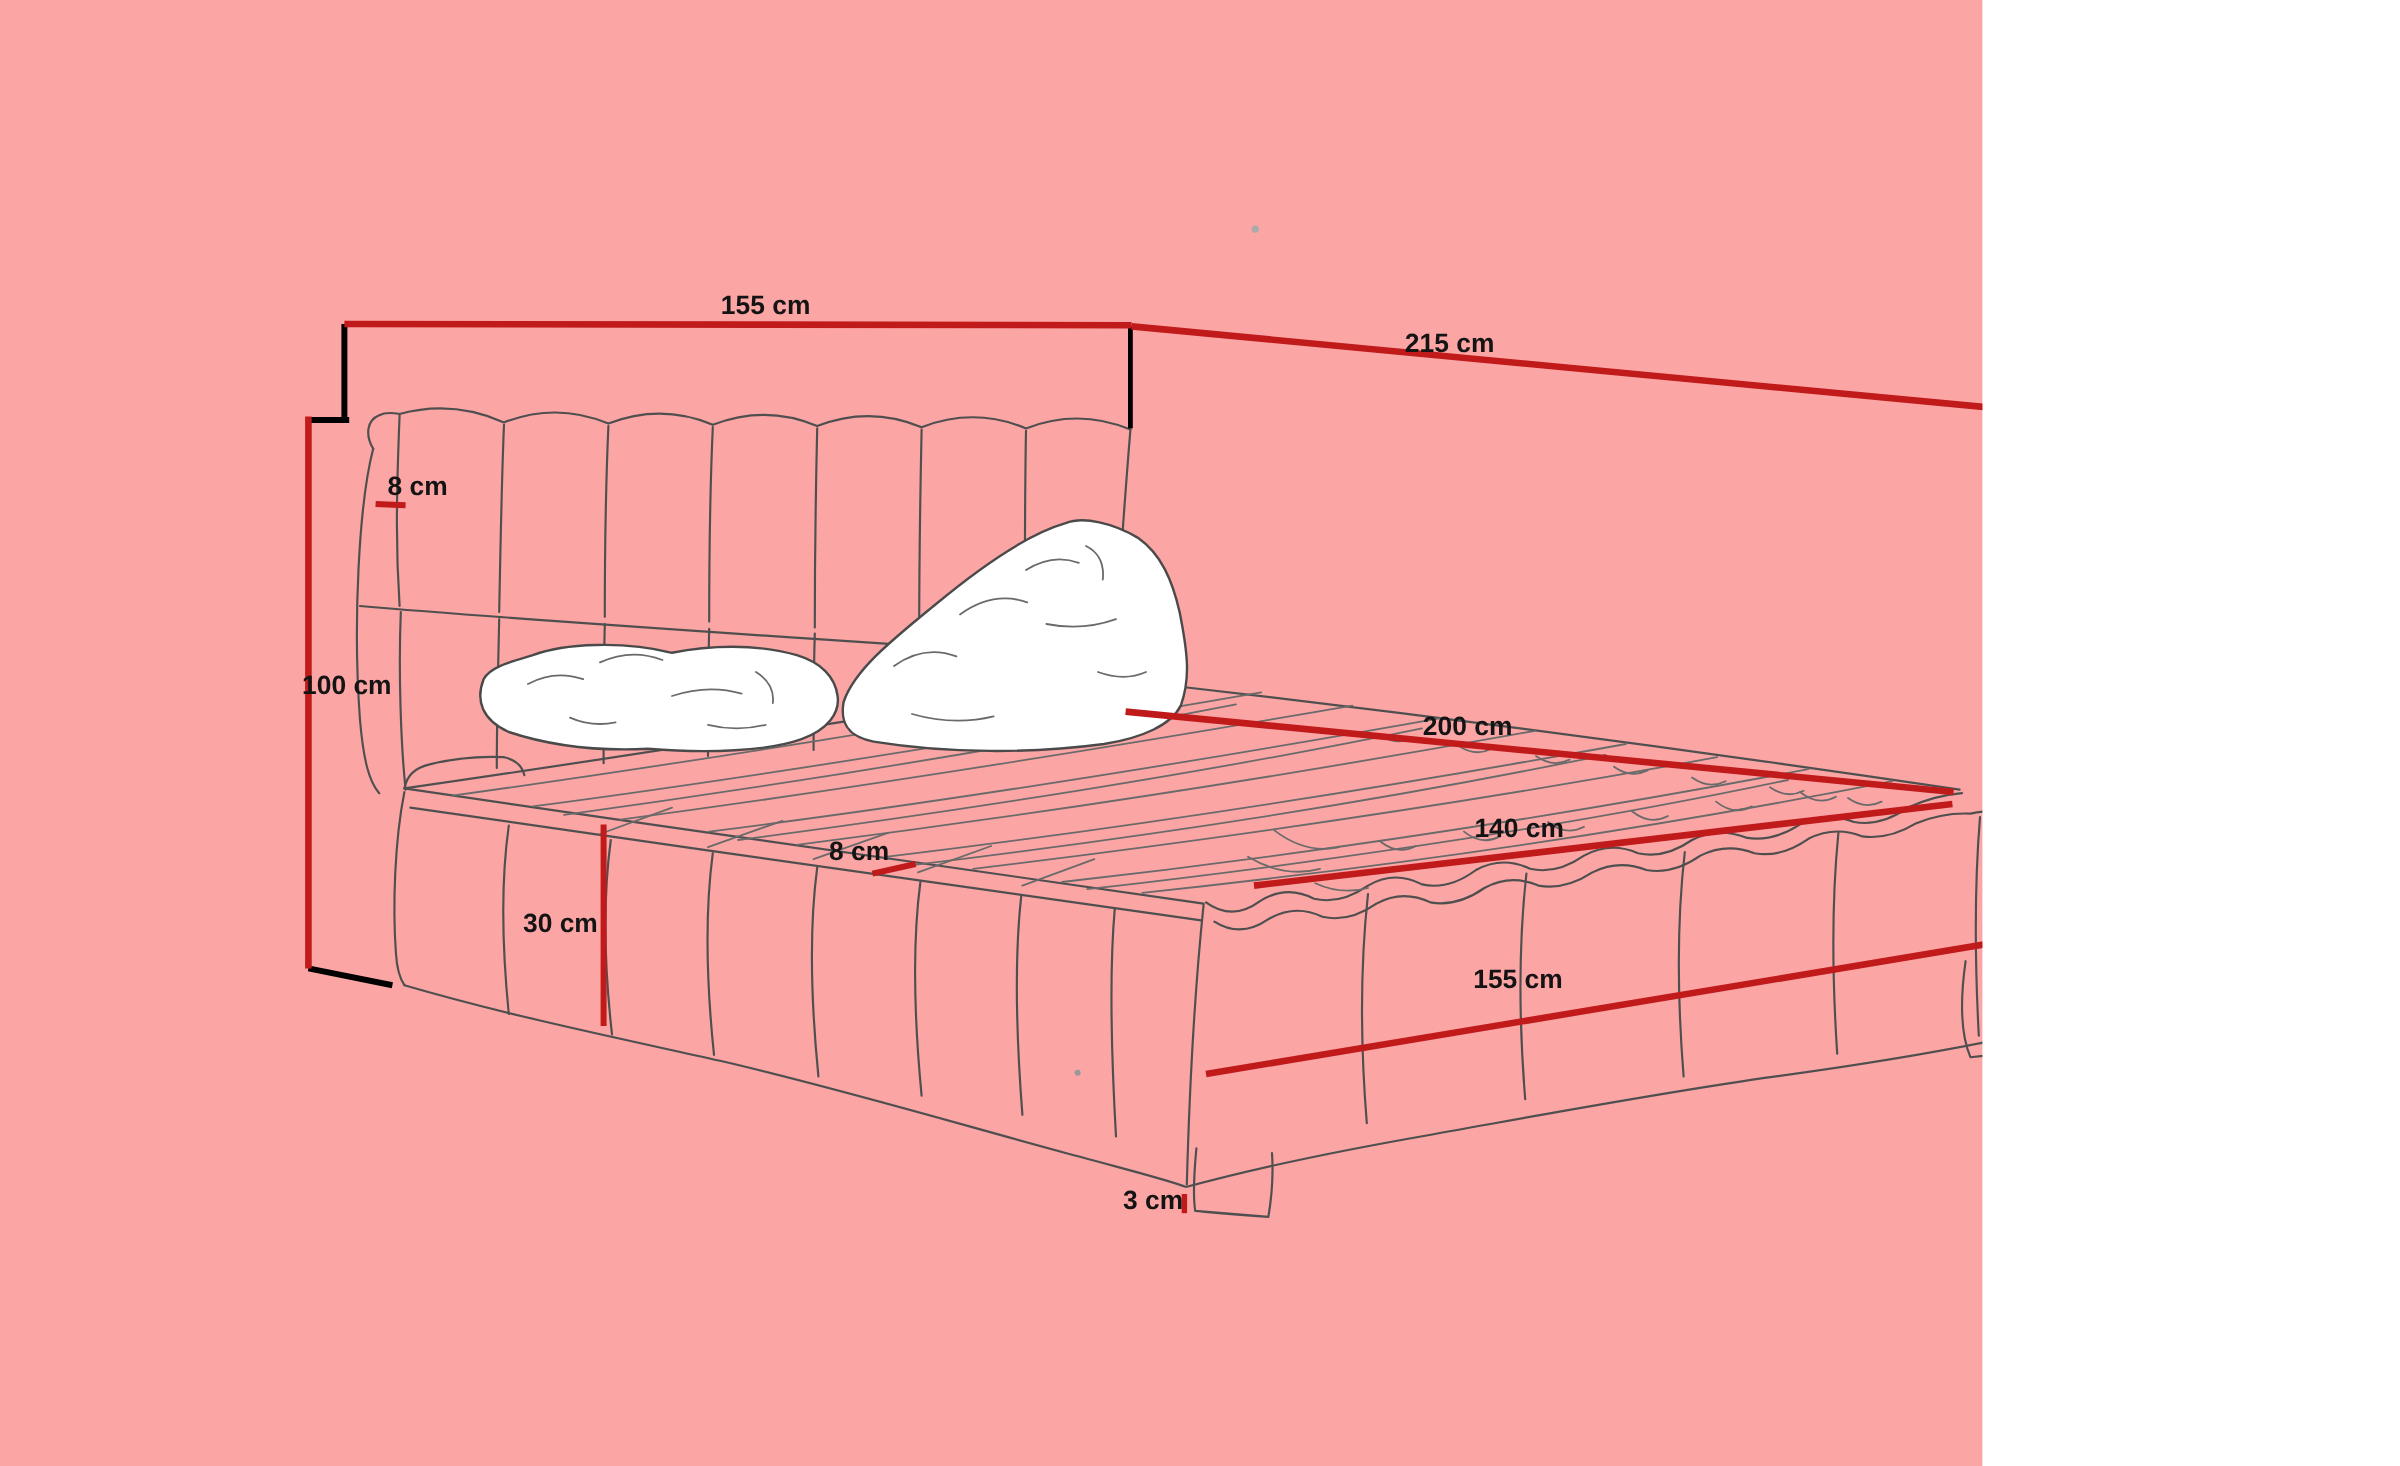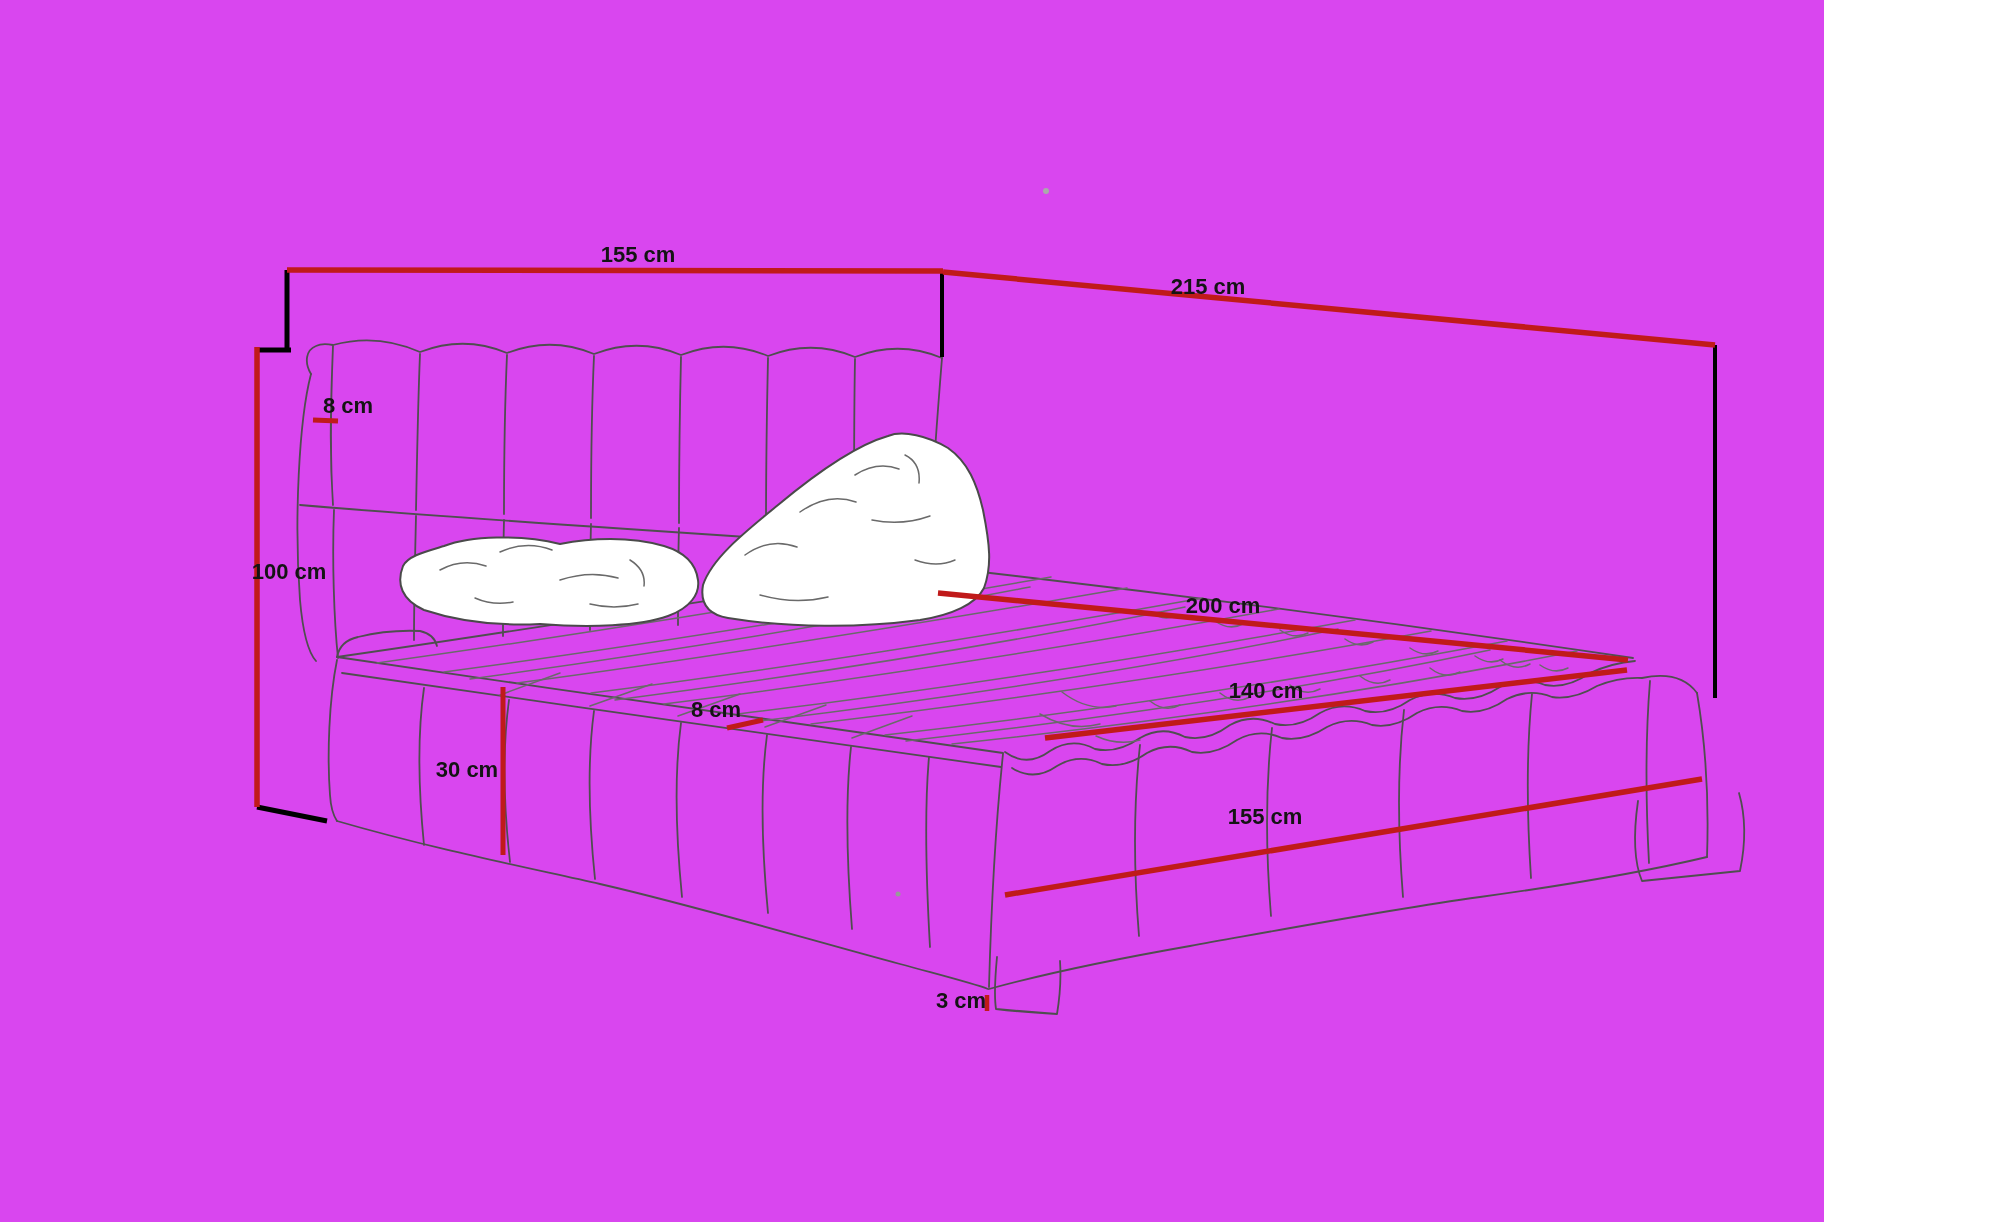--- a/index.html
+++ b/index.html
@@ -1,16 +1,16 @@
 <!DOCTYPE html>
 <html><head>
 <meta charset="utf-8">
 <style>
   html,body{margin:0;padding:0;background:#ffffff;}
-  .stage{position:relative;width:1824px;height:1222px;background:#d946ef;overflow:hidden;}
+  .stage{position:relative;width:1652px;height:1222px;background:#fca5a5;overflow:hidden;}
   svg{position:absolute;left:0;top:0;}
   .dim-label{
     font-family:"Liberation Sans", sans-serif;
     font-weight:700;
     font-size:22px;
     fill:#141414;
     text-anchor:middle;
   }
   .sketch{stroke:#4f4f4f;stroke-width:1.8;fill:none;stroke-linecap:round;stroke-linejoin:round;}
   .sketch-light{stroke:#6a6a6a;stroke-width:1.5;fill:none;stroke-linecap:round;}

